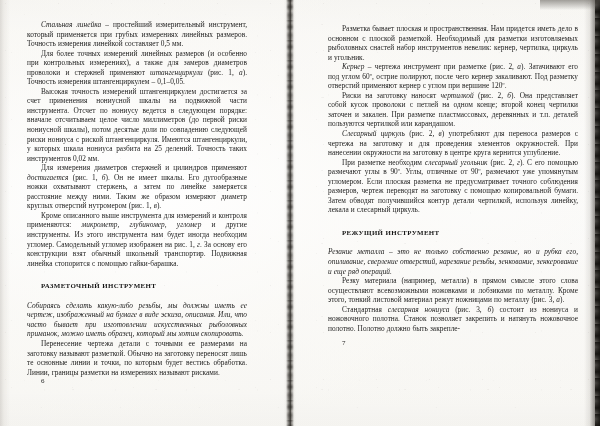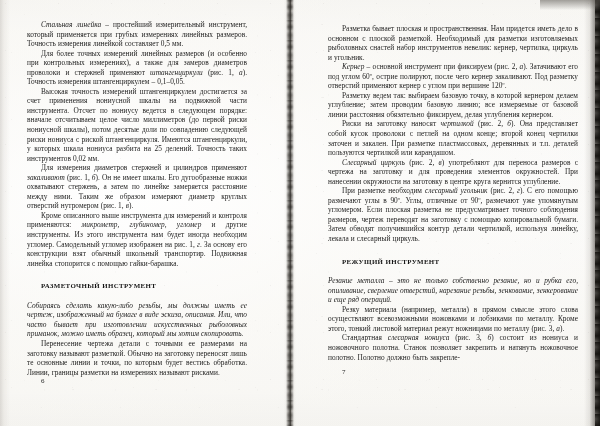--- a/index.html
+++ b/index.html
@@ -207,21 +207,21 @@
 
         <p>
           Для более точных измерений линейных размеров (и особенно при контрольных измерениях), а также для замеров диаметров проволоки и стержней применяют <em>штангенциркули</em> (рис. 1, <em>а</em>). Точность измерения штангенциркулем – 0,1–0,05.
         </p>
 
         <p>
           Высокая точность измерений штангенциркулем достигается за счет применения нониусной шкалы на подвижной части инструмента. Отсчет по нониусу ведется в следующем порядке: вначале отсчитываем целое число миллиметров (до первой риски нониусной шкалы), потом десятые доли по совпадению следующей риски нониуса с риской штангенциркуля. Имеются штангенциркули, у которых шкала нониуса разбита на 25 делений. Точность таких инструментов 0,02 мм.
         </p>
 
         <p>
-          Для измерения диаметров стержней и цилиндров применяют <em>закаливают</em> (рис. 1, <em>б</em>). Он не имеет шкалы. Его дугообразные ножки охватывают стержень, а затем по линейке замеряется расстояние между ними. Таким же образом измеряют диаметр круглых отверстий нутромером (рис. 1, <em>в</em>).
+          Для измерения диаметров стержней и цилиндров применяют <em>достигается</em> (рис. 1, <em>б</em>). Он не имеет шкалы. Его дугообразные ножки охватывают стержень, а затем по линейке замеряется расстояние между ними. Таким же образом измеряют диаметр круглых отверстий нутромером (рис. 1, <em>в</em>).
         </p>
 
         <p>
           Кроме описанного выше инструмента для измерений и контроля применяются: <em>микрометр, глубиномер, угломер</em> и другие инструменты. Из этого инструмента нам будет иногда необходим угломер. Самодельный угломер изображен на рис. 1, <em>г</em>. За основу его конструкции взят обычный школьный транспортир. Подвижная линейка стопорится с помощью гайки-барашка.
         </p>
 
         <div class="gap-before-head"></div>
         <p class="section-head">РАЗМЕТОЧНЫЙ ИНСТРУМЕНТ</p>
         <div class="gap-after-head"></div>
 
@@ -238,26 +238,23 @@
     </div>
 
     <div class="column" id="col-right">
       <div class="body-text faded">
 
         <p>
           Разметка бывает плоская и пространственная. Нам придется иметь дело в основном с плоской разметкой. Необходимый для разметки изготовляемых рыболовных снастей набор инструментов невелик: кернер, чертилка, циркуль и угольник.
         </p>
 
         <p>
-          <em>Кернер</em><span> – основной инструмент при фиксируем (рис. 2, </span><em>а</em><span>). Затачивают его под углом 60º, острие полируют, после чего кернер закаливают. Под разметку отверстий применяют кернер с углом при вершине 120º.</span>
-        </p>
-
-        <p>
-          Разметку ведем так: выбираем базовую точку, в которой кернером делаем углубление; затем проводим базовую линию; все измеряемые от базовой линии расстояния обязательно фиксируем, делая углубления кернером.
-        </p>
+          <em>Кернер</em><span> – чертежа инструмент при разметке (рис. 2, </span><em>а</em><span>). Затачивают его под углом 60º, острие полируют, после чего кернер закаливают. Под разметку отверстий применяют кернер с углом при вершине 120º.</span>
+        </p>
+
 
         <p>
           Риски на заготовку наносят <em>чертилкой</em> (рис. 2, <em>б</em>). Она представляет собой кусок проволоки с петлей на одном конце; второй конец чертилки заточен и закален. При разметке пластмассовых, деревянных и т.п. деталей пользуются чертилкой или карандашом.
         </p>
 
         <p>
           <em>Слесарный циркуль</em><span> (рис. 2, </span><em>в</em><span>) употребляют для переноса размеров с чертежа на заготовку и для проведения элементов окружностей. При нанесении окружности на заготовку в центре круга кернится углубление.</span>
         </p>
 
         <p>

